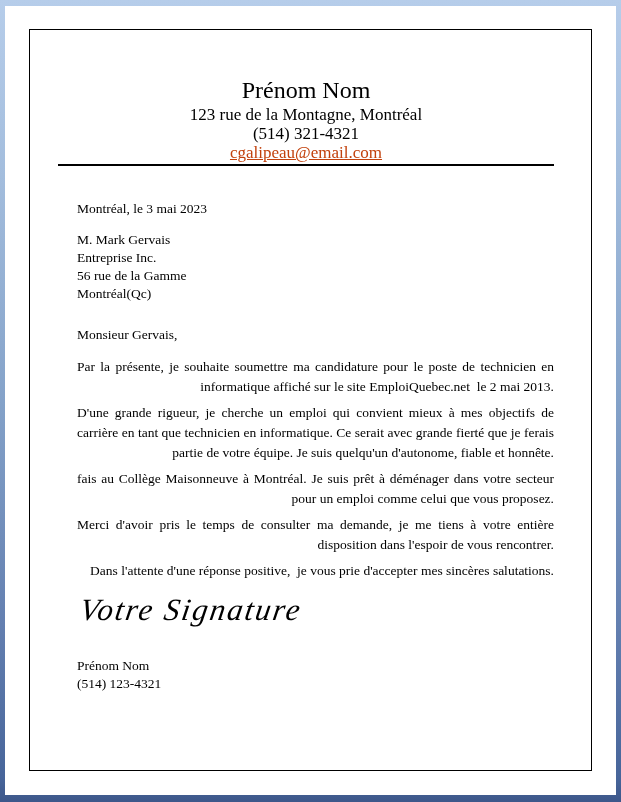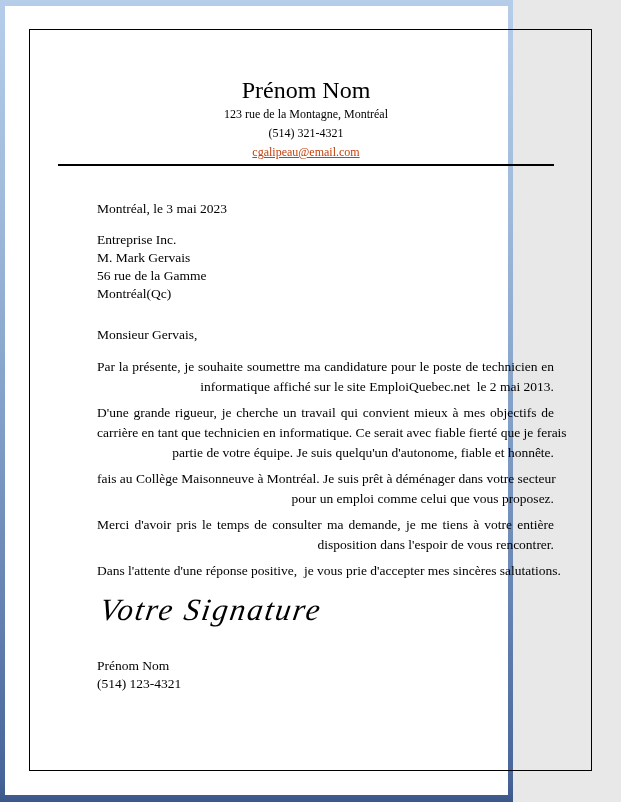--- a/index.html
+++ b/index.html
@@ -1,34 +1,34 @@
 <!DOCTYPE html>
 <html><head>
 <meta charset="utf-8">
 <style>
   html,body { margin:0; padding:0; background:#e8e8e8; }
   .frame {
-    width:513px; height:802px; box-sizing:border-box;
+    width:621px; height:802px; box-sizing:border-box;
     padding:6px 5px 7px 5px;
     background:linear-gradient(180deg,#b6cdea 0%, #a3bddd 22%, #84a2c9 50%, #637fb0 78%, #47659a 97%, #3d578a 100%);
     font-family:"Liberation Serif","DejaVu Serif",serif;
     color:#000;
   }
   .page { position:relative; width:100%; height:100%; background:#ffffff; }
   .page-border {
     position:absolute; left:24px; top:23px; width:563px; height:742px;
     border:1px solid #000; box-sizing:border-box;
     padding:0 37px 0 28px; overflow:hidden;
   }
   .header { text-align:center; padding-top:45px; }
   .name  { font-size:24px; line-height:30px; }
-  .addr  { font-size:12px; line-height:19px; }
+  .addr  { font-size:17px; line-height:19px; }
   .email { color:#c2410c; text-decoration:underline; cursor:pointer; }
   .rule  { margin-top:2px; border-top:2px solid #000; height:0; }
-  .letter-body { margin-left:39px; font-size:13.5px; }
+  .letter-body { margin-left:19px; font-size:13.5px; }
   .date { margin-top:33px; line-height:20px; margin-bottom:12px; white-space:pre; }
   .recipient { line-height:18px; margin-bottom:22px; }
   .salutation { line-height:20px; margin-bottom:12px; white-space:pre; }
   .para { margin:0 0 6px 0; line-height:20px; }
   .jline { text-align:justify; text-align-last:justify; white-space:nowrap; }
   .jline-last { text-align:right; white-space:pre; }
   .signature {
     margin-top:8px; font-style:italic; font-size:31px; line-height:42px;
     letter-spacing:2px; transform:skewX(-9deg); transform-origin:left bottom;
     width:290px;
@@ -48,36 +48,36 @@
         <div class="addr">(514) 321-4321</div>
         <div class="addr"><a class="email" href="#">cgalipeau@email.com</a></div>
       </div>
 
       <div class="rule"></div>
 
       <div class="letter-body">
         <div class="date">Montréal, le 3 mai 2023</div>
 
         <div class="recipient" id="recipient">
+            <div>M. Mark Gervais</div>
             <div>Entreprise Inc.</div>
-            <div>M. Mark Gervais</div>
             <div>56 rue de la Gamme</div>
             <div>Montréal(Qc)</div>
           </div>
 
         <div class="salutation">Monsieur Gervais,</div>
 
         <div id="paragraphs">
             <div class="para">
               <div class="jline">Par la présente, je souhaite soumettre ma candidature pour le poste de technicien en</div>
               <div class="jline-last">informatique affiché sur le site EmploiQuebec.net  le 2 mai 2013.</div>
             </div>
             <div class="para">
-              <div class="jline">D'une grande rigueur, je cherche un travail qui convient mieux à mes objectifs de</div>
-              <div class="jline">carrière en tant que technicien en informatique. Ce serait avec fiable fierté que je ferais</div>
+              <div class="jline">D'une grande rigueur, je cherche un emploi qui convient mieux à mes objectifs de</div>
+              <div class="jline">carrière en tant que technicien en informatique. Ce serait avec grande fierté que je ferais</div>
               <div class="jline-last">partie de votre équipe. Je suis quelqu'un d'autonome, fiable et honnête.</div>
             </div>
             <div class="para">
               <div class="jline">fais au Collège Maisonneuve à Montréal. Je suis prêt à déménager dans votre secteur</div>
               <div class="jline-last">pour un emploi comme celui que vous proposez.</div>
             </div>
             <div class="para">
               <div class="jline">Merci d'avoir pris le temps de consulter ma demande, je me tiens à votre entière</div>
               <div class="jline-last">disposition dans l'espoir de vous rencontrer.</div>
             </div>

